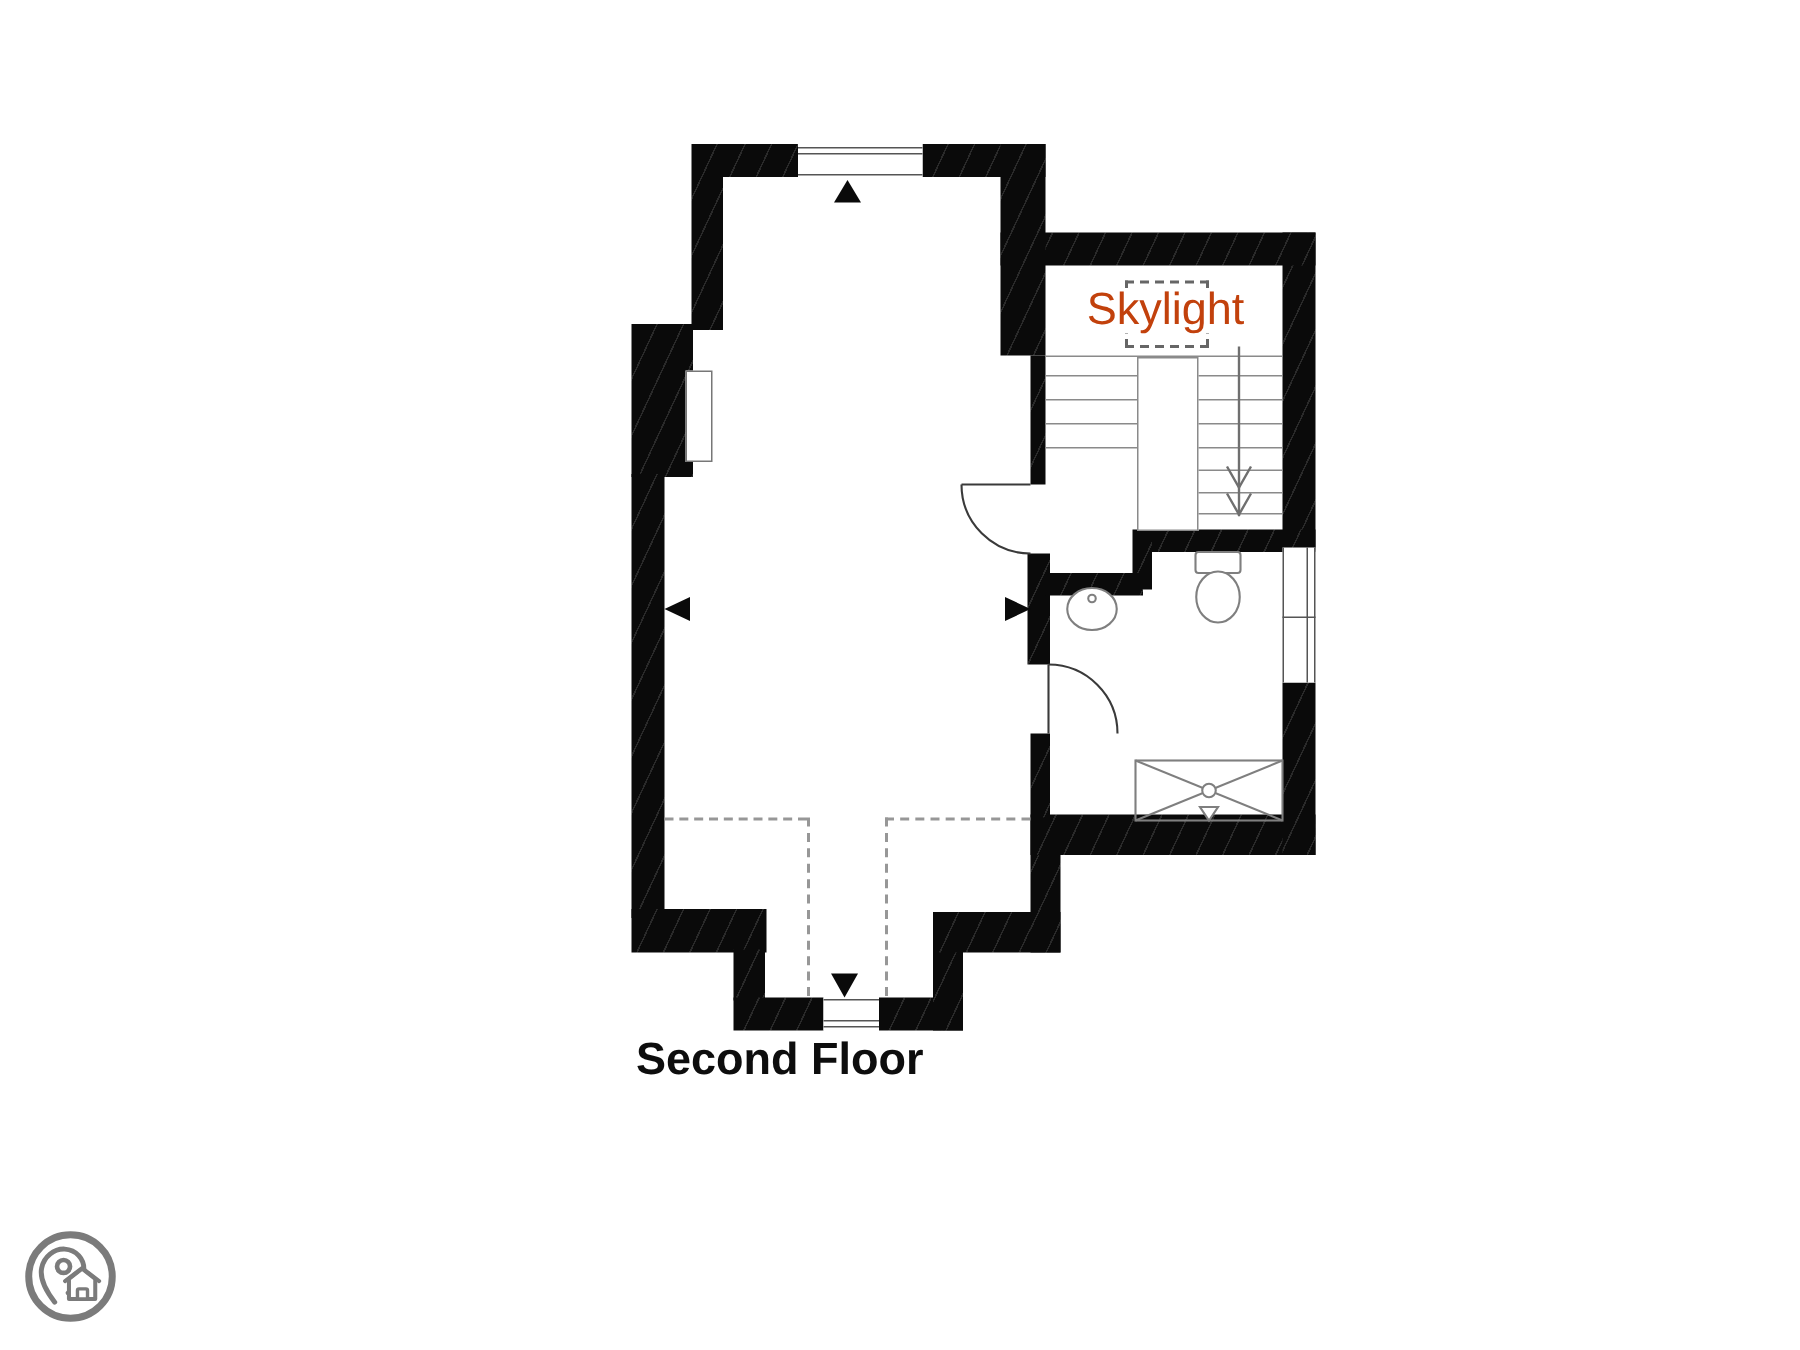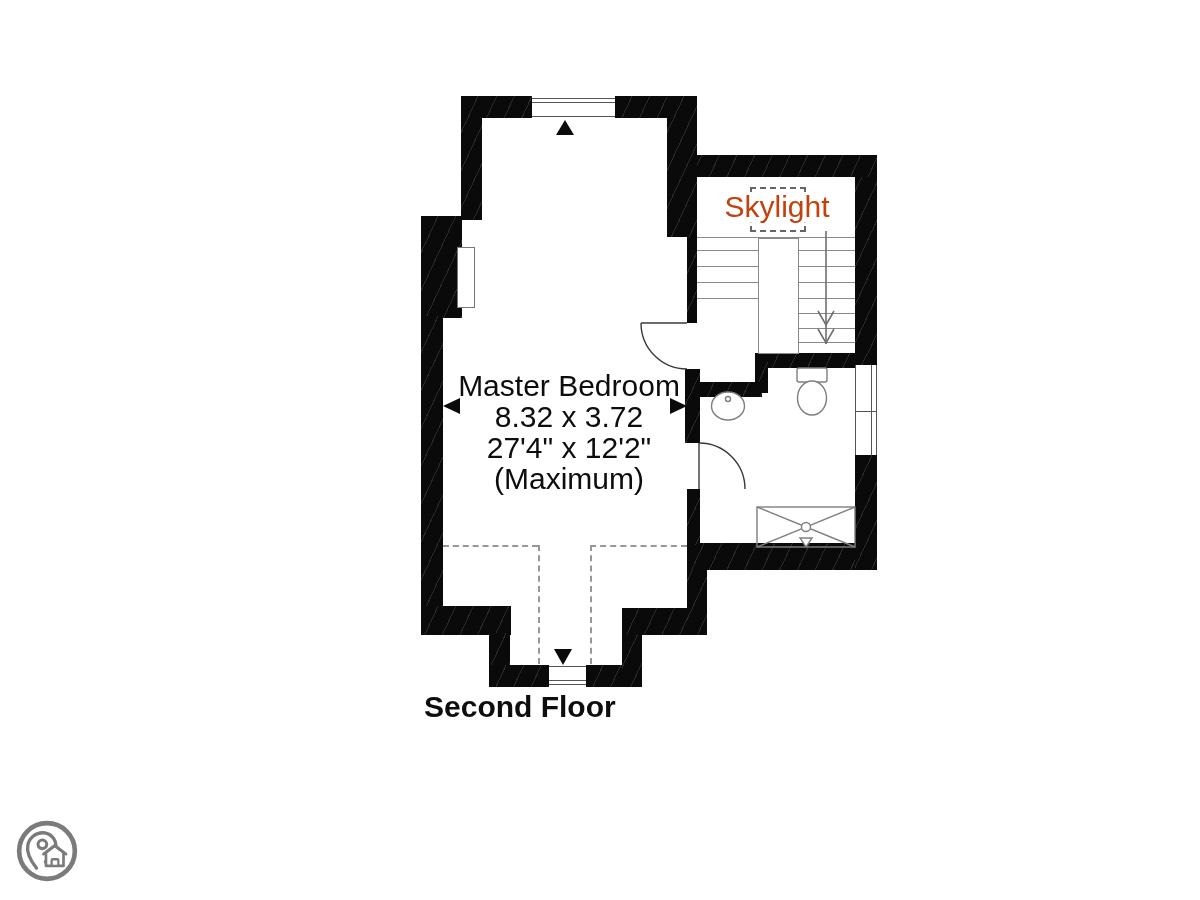--- a/index.html
+++ b/index.html
@@ -120,26 +120,20 @@
     </g>
     <g stroke="#7f7f7f" stroke-width="1.4" fill="none">
       <rect x="757" y="507" width="98" height="40"></rect>
       <line x1="757" y1="507" x2="855" y2="547"></line>
       <line x1="757" y1="547" x2="855" y2="507"></line>
       <circle cx="806" cy="527" r="4.5" fill="#ffffff"></circle>
       <polygon points="800,538 812,538 806,547" fill="#ffffff"></polygon>
     </g>
   </svg>
 
-  <div class="room-label">
-    <div>Master Bedroom</div>
-    <div>8.32 x 3.72</div>
-    <div>27'4" x 12'2"</div>
-    <div>(Maximum)</div>
-  </div>
 
   <div class="floor-label">Second Floor</div>
 
   <svg class="overlay" style="left:14px;top:818px;" width="66" height="66" viewBox="0 0 64 64">
     <circle cx="32" cy="32" r="27" stroke="#7b7b7b" stroke-width="4.5" fill="none"></circle>
     <path d="M 21.8 48.6 C 15.2 40.2 11.9 33.2 13.4 26.3 C 14.9 19.2 21.2 14 28.3 14.3 C 35.6 14.7 41 20.6 40.6 27.8 C 40.3 33.2 37 37.6 30.5 42.6" stroke="#7b7b7b" stroke-width="3.2" fill="none" stroke-linecap="round"></path>
     <circle cx="27.5" cy="25.5" r="4.2" stroke="#7b7b7b" stroke-width="3" fill="#ffffff"></circle>
     <polygon points="31,33.5 39.5,27 48,33.5 48,46.5 31,46.5" fill="#ffffff" stroke="#7b7b7b" stroke-width="2.6" stroke-linejoin="round"></polygon>
     <polyline points="28.5,35 39.5,26.5 50.5,35" fill="none" stroke="#7b7b7b" stroke-width="2.6" stroke-linecap="round" stroke-linejoin="round"></polyline>
     <rect x="36.5" y="40" width="6.5" height="6.5" rx="1" fill="#ffffff" stroke="#7b7b7b" stroke-width="2.2"></rect>

